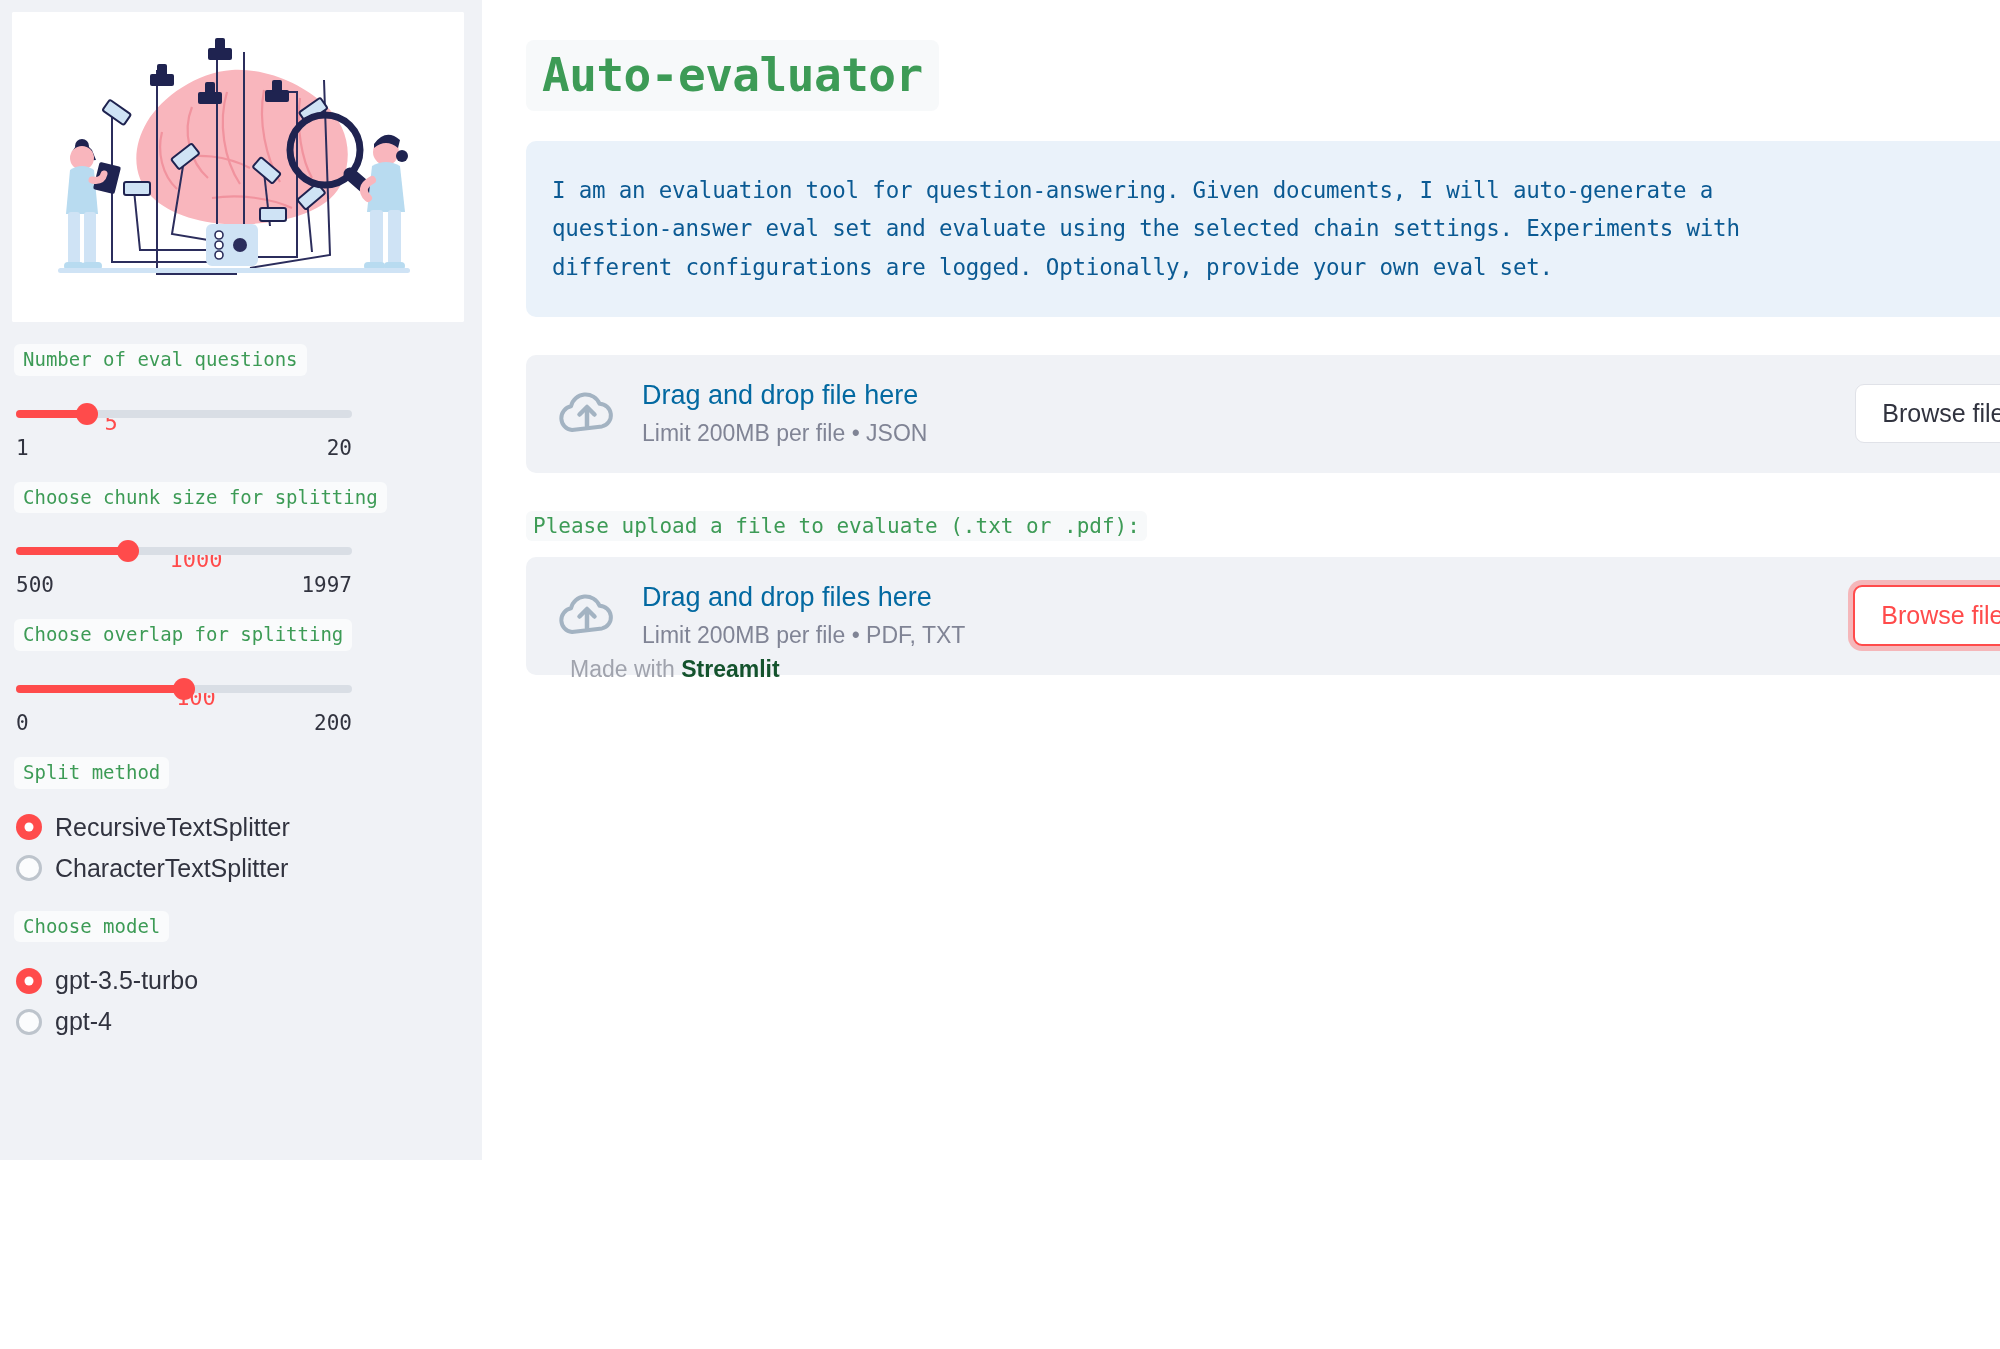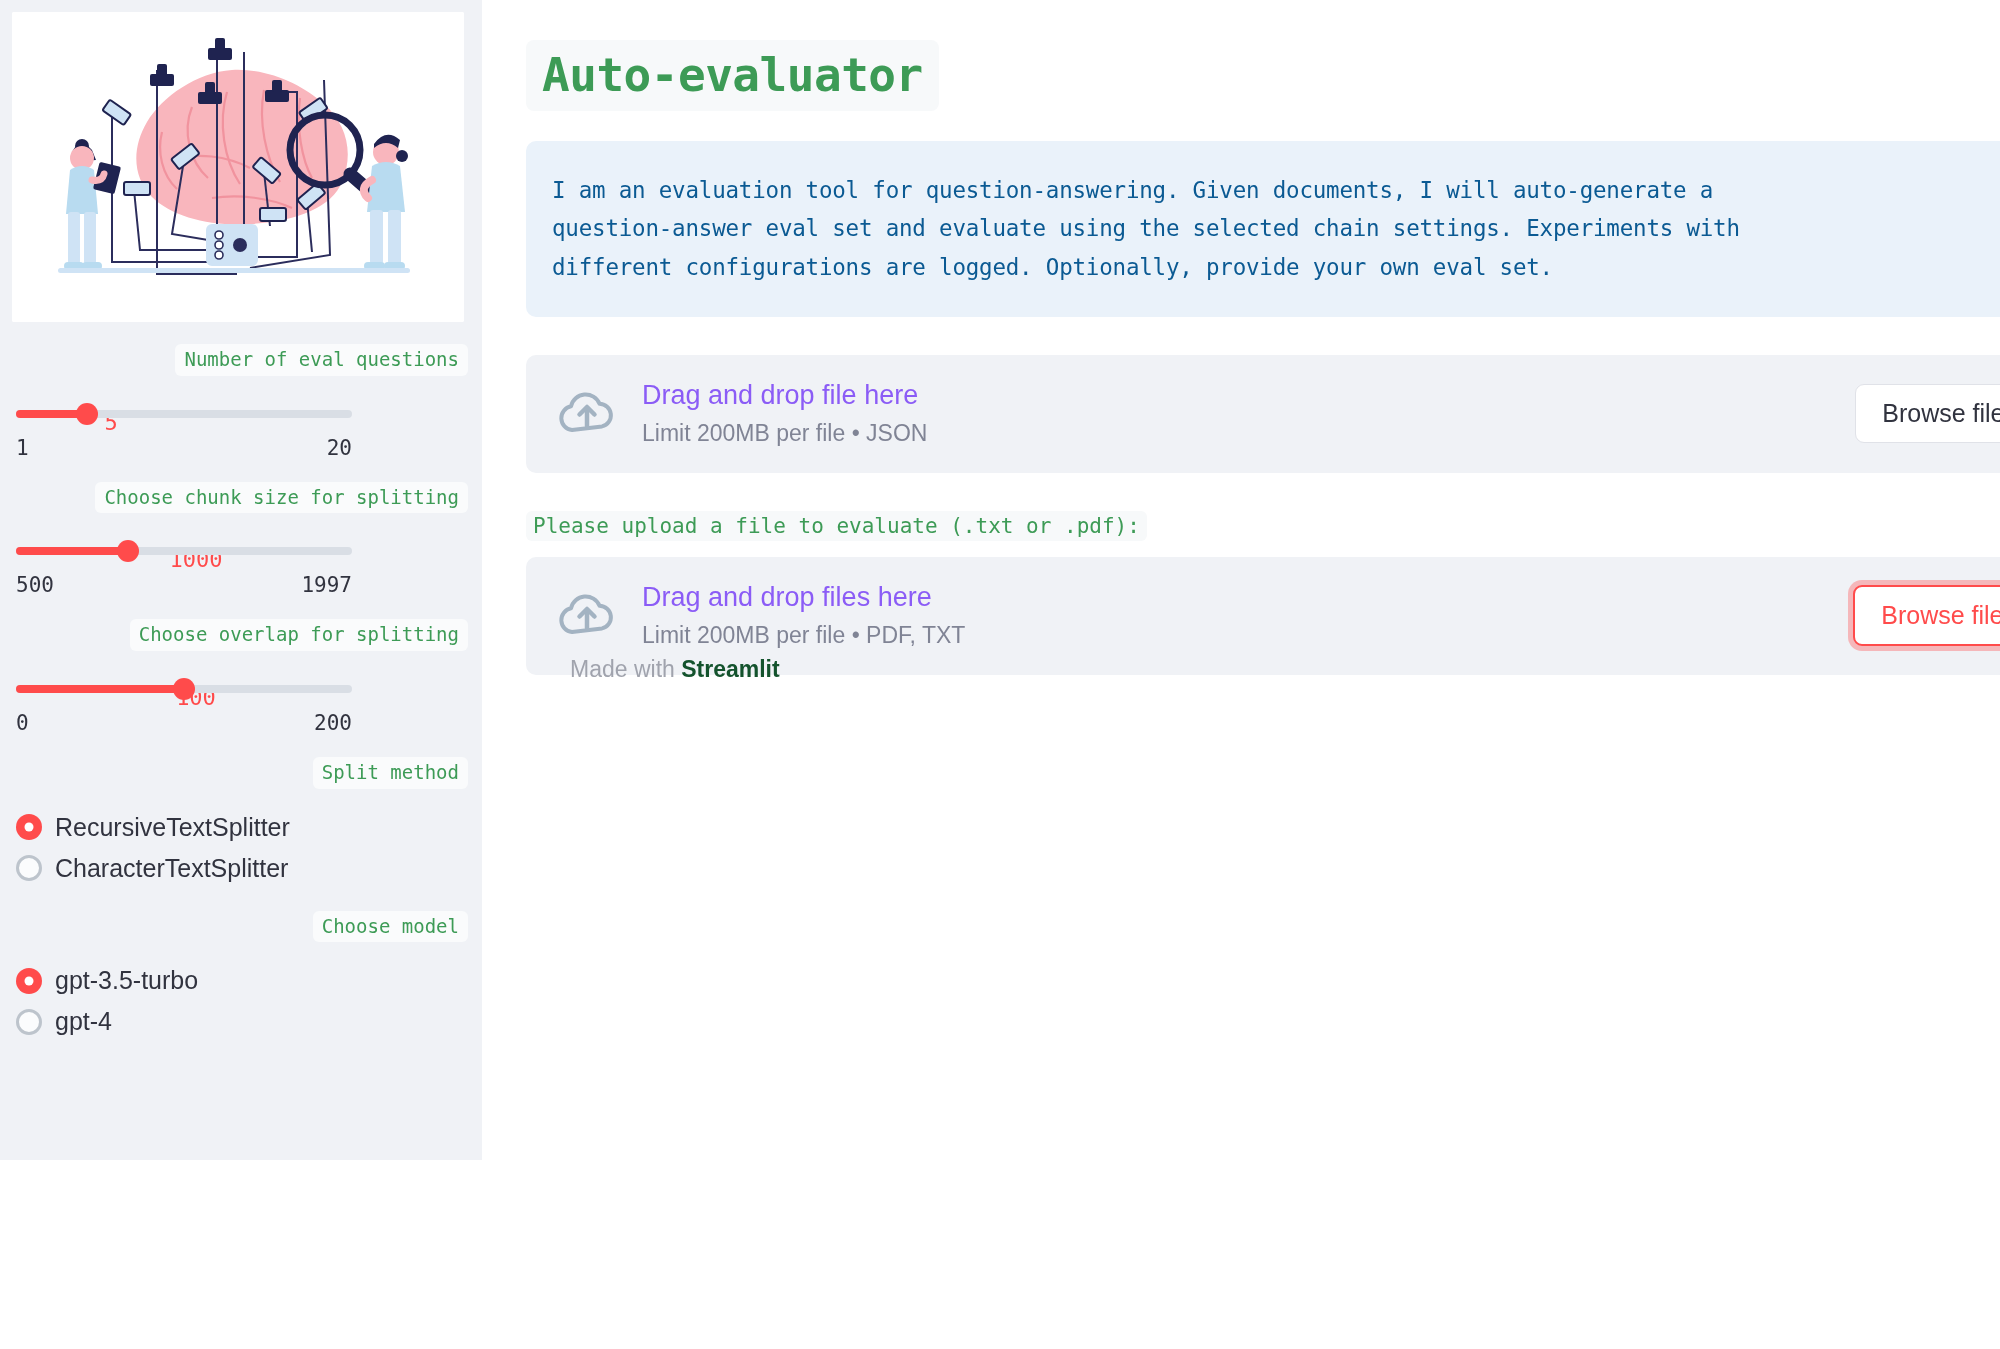--- a/index.html
+++ b/index.html
@@ -21,21 +21,20 @@
 
   
   .sidebar {
     width: 482px;
     height: 1160px;
     background: #f0f2f6;
     padding: 12px 12px 0 12px;
     flex: 0 0 482px;
     overflow: hidden;
     position: relative;
-    text-align: right;
   }
 
   .sidebar-illustration {
     width: 452px;
     height: 310px;
     background: #ffffff;
     border-radius: 2px;
     position: relative;
     overflow: hidden;
   }
@@ -214,21 +213,21 @@
     padding: 0 26px 0 30px;
   }
 
   .cloud-icon { flex: 0 0 62px; margin-right: 24px; }
 
   .dz-texts { flex: 1 1 auto; }
 
   .dz-title {
     font-family: "Liberation Sans", sans-serif;
     font-size: 27px;
-    color: #8b5cf6;
+    color: #0369a1;
     line-height: 1.3;
   }
 
   .dz-sub {
     font-family: "Liberation Sans", sans-serif;
     font-size: 23px;
     color: #808495;
     margin-top: 6px;
     line-height: 1.3;
   }

